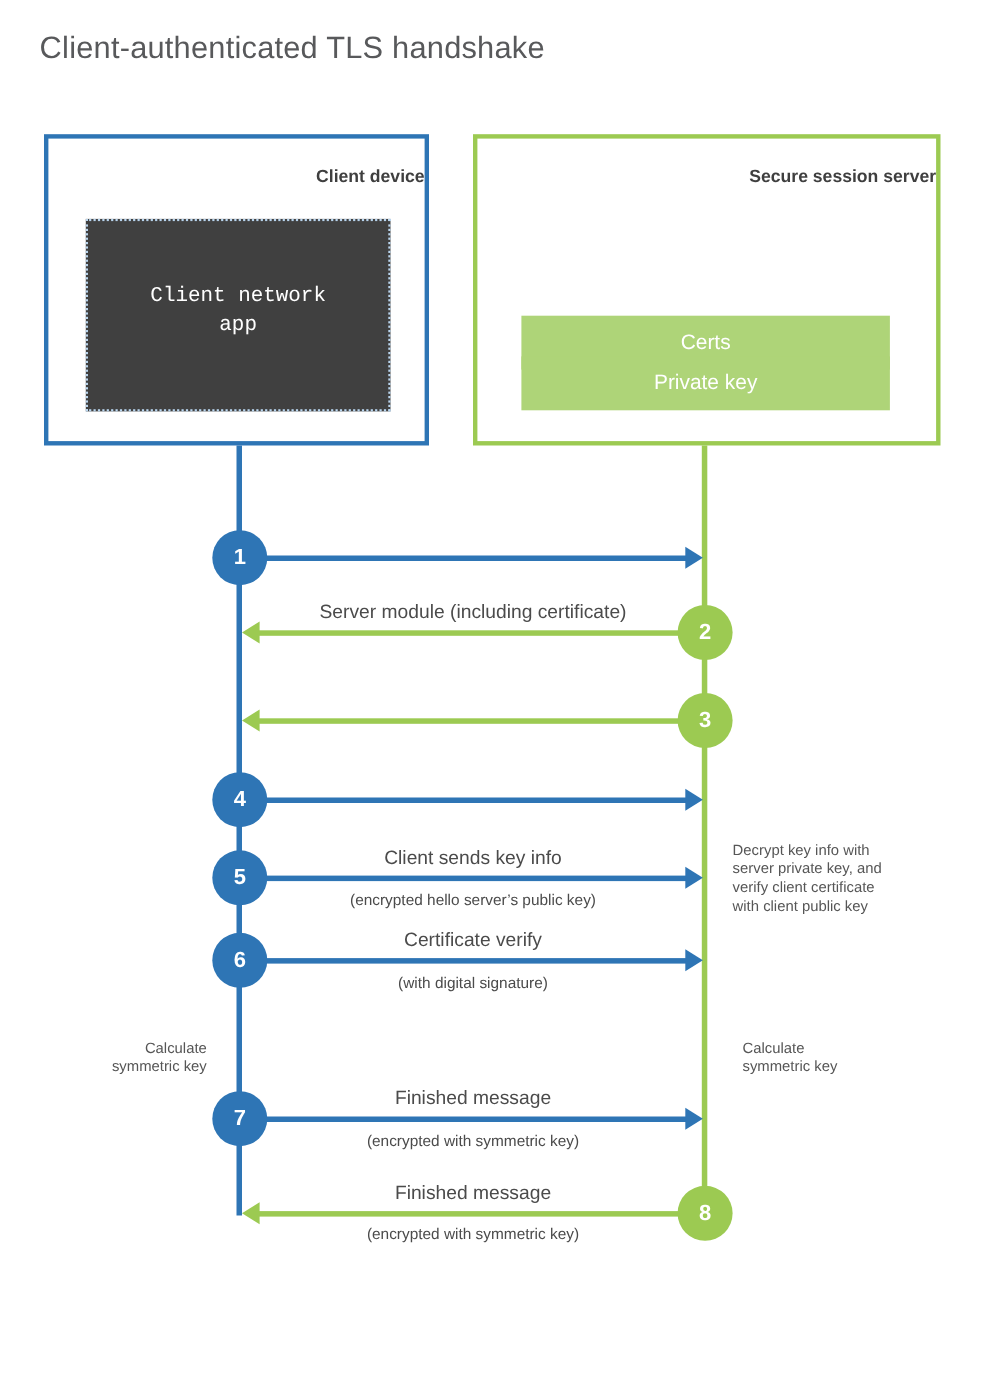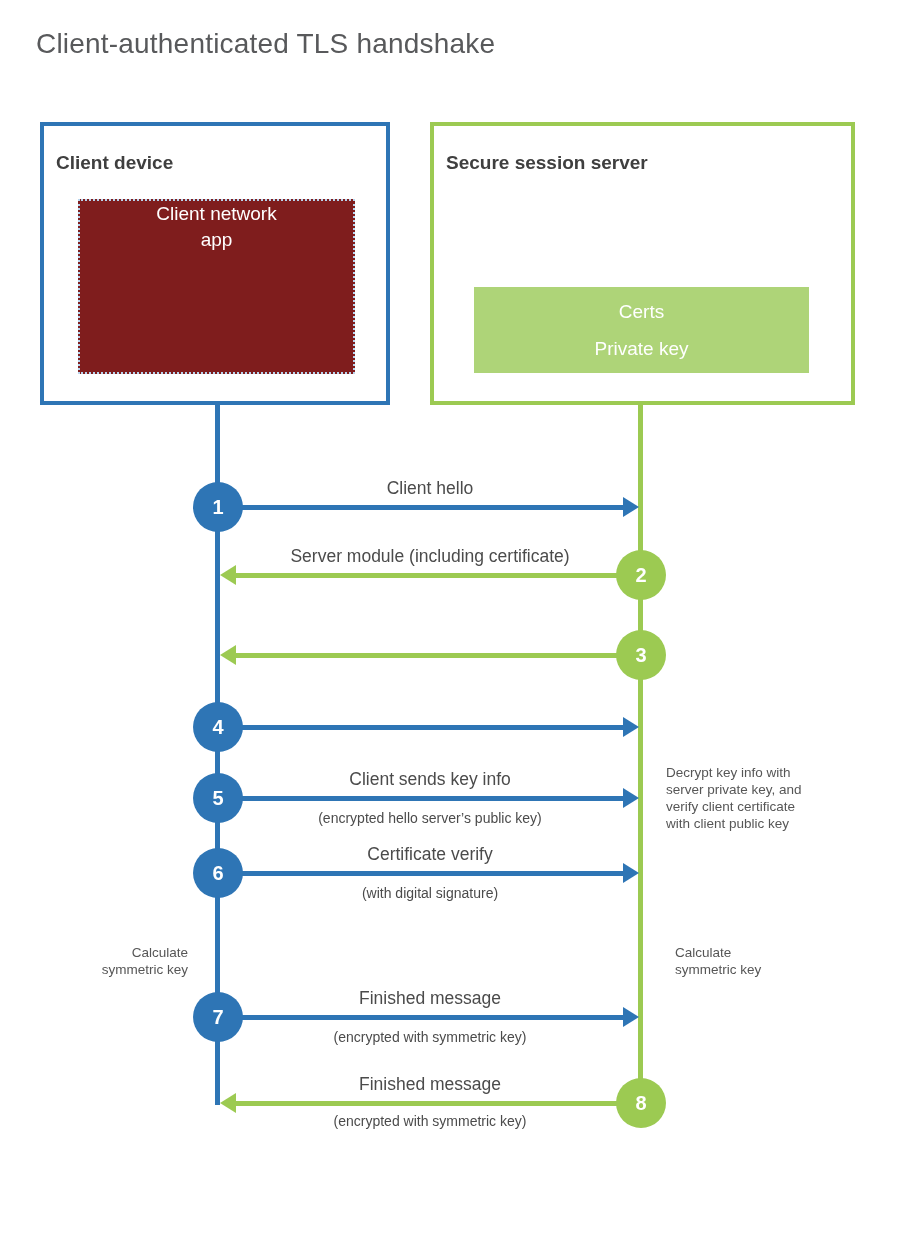--- a/index.html
+++ b/index.html
@@ -11,28 +11,29 @@
   }
   .title {
     position:absolute; left:36px; top:28px;
     font-size:28px; font-weight:400; color:#58595b; letter-spacing:0.2px;
   }
   
   .entity-box { position:absolute; top:122px; height:283px; background:#fff; }
   .entity-box.client { left:40px; width:350px; border:4px solid #2e75b5; }
   .entity-box.server { left:430px; width:425px; border:4px solid #9cca52; }
   .entity-title {
-    position:absolute; left:0; right:0; top:26px; text-align:left;
-    font-size:19px; font-weight:700; color:#3f3f3f;margin-left:12px;
+    position:absolute; left:0; right:0; top:26px; text-align:right;
+    font-size:16px; font-weight:700; color:#3f3f3f;
   }
   .app-box {
     position:absolute; left:34px; top:73px; width:277px; height:175px;
-    background:#7f1d1d; border:2px dotted #b9d5ee;
-    display:flex; flex-direction:column; align-items:center; justify-content:flex-start;
+    background:#404040; border:2px dotted #b9d5ee;
+    display:flex; flex-direction:column; align-items:center; justify-content:center;
     padding-bottom:10px;
+    font-family:Liberation Mono, monospace;
   }
   .app-box .line { color:#ffffff; font-size:19px; line-height:26px; text-align:center; }
   .module-bar {
     position:absolute; left:40px; width:335px; height:49px;
     background:#aed478; color:#ffffff; font-size:19px;
     text-align:center; line-height:49px;
   }
   
   .vline { position:absolute; top:405px; width:5px; height:700px; }
   .vline.blue  { left:215px; background:#2e75b5; }
@@ -85,21 +86,20 @@
 
   <div class="entity-box server">
     <div class="entity-title">Secure session server</div>
     <div class="module-bar" style="top:136px;margin-top:25px;">Certs</div>
     <div class="module-bar" style="top:198px;">Private key</div>
   </div>
 
   <div class="vline blue"></div>
   <div class="vline green"></div>
 
-  <div class="msg-label" style="top:477px;">Client hello</div>
   <div class="hline blue" style="left:220px; top:505px; width:405px;"></div>
   <div class="head right" style="left:623px; top:497px;"></div>
   <div class="step-circle blue" style="left:193px; top:482px;">1</div>
 
   <div class="msg-label" style="top:545px;">Server module (including certificate)</div>
   <div class="hline green" style="left:235px; top:573px; width:404px;"></div>
   <div class="head left" style="left:220px; top:565px;"></div>
   <div class="step-circle green" style="left:616px; top:550px;">2</div>
 
   <div class="hline green" style="left:235px; top:653px; width:404px;"></div>

